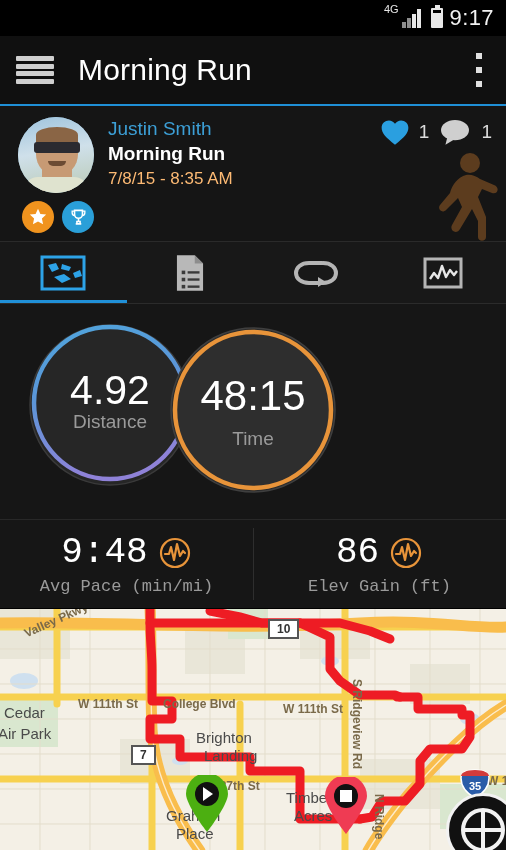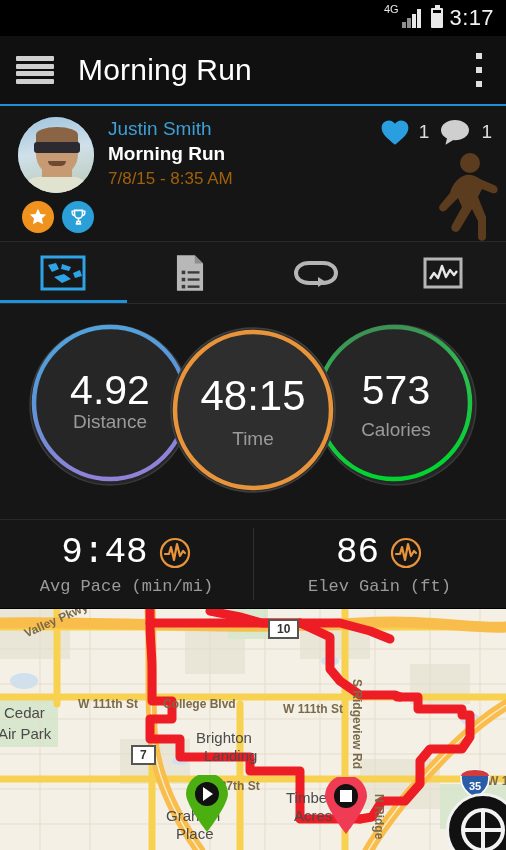--- a/index.html
+++ b/index.html
@@ -54,21 +54,21 @@
   .avatar .head{position:absolute;left:18px;top:12px;width:42px;height:46px;border-radius:50% 50% 45% 45%;background:#c79a74;}
   .avatar .hair{position:absolute;left:18px;top:10px;width:42px;height:16px;border-radius:50% 50% 0 0;background:#8a6545;}
   .avatar .glass{position:absolute;left:16px;top:25px;width:46px;height:11px;border-radius:3px;background:#2a2a30;}
   .avatar .neck{position:absolute;left:24px;top:52px;width:30px;height:22px;background:#c79a74;}
   .avatar .shirt{position:absolute;left:6px;top:60px;width:64px;height:22px;border-radius:14px 14px 0 0;background:#dfe3cf;}
   .avatar .mouth{position:absolute;left:30px;top:44px;width:18px;height:5px;border-radius:0 0 9px 9px;background:#6c4b33;}
 
   .act-text{ position:absolute; left:108px; top:10px; }
   .act-user{ font-size:19px; color:#3c9fd6; line-height:25px;}
   .act-title{ font-size:19px; color:#fff; font-weight:bold; line-height:25px;}
-  .act-date{ font-size:17px; color:#a16207; line-height:25px;}
+  .act-date{ font-size:17px; color:#fdba74; line-height:25px;}
   .act-links{ display:flex; gap:18px; line-height:25px;}
   .act-links span{ font-size:17px; color:#3c9fd6; cursor:pointer;}
   .badge-row{ position:absolute; left:22px; top:95px; display:flex; gap:8px;}
   .badge{ width:32px;height:32px;border-radius:50%; display:flex;align-items:center;justify-content:center;}
   .badge.star{ background:#f0931e; }
   .badge.trophy{ background:#2a9fd8; }
 
   .act-social{ position:absolute; right:14px; top:12px; display:flex; align-items:center; gap:8px;}
   .soc-num{ font-size:19px; color:#dcdcdc; }
 
@@ -117,21 +117,21 @@
 
   <div class="statusbar">
     <span class="sb-4g">4G</span>
     <span class="sb-signal">
         <i></i>
         <i></i>
         <i></i>
         <i></i>
       </span>
     <span class="sb-batt"></span>
-    <span class="sb-time">3:17</span>
+    <span class="sb-time">9:17</span>
   </div>
 
   <div class="actionbar">
     <div class="hamburger">
       <span></span>
         <span></span>
         <span></span>
         <span></span>
     </div>
     <div class="ab-title">Morning Run</div>
@@ -240,35 +240,20 @@
             <stop offset="100%" stop-color="#8f82d8"></stop>
           </linearGradient>
         </defs>
         <circle cx="86" cy="86" r="80" fill="#262626" stroke="#3a3a3a" stroke-width="1.5"></circle>
         <circle cx="86" cy="84" r="76" fill="none" stroke="url(#gDist)" stroke-width="4.5"></circle>
       </svg>
       <div class="val">4.92</div>
       <div class="lbl">Distance</div>
     </div>
 
-    <div class="ring r-cal">
-      <svg width="172" height="172" viewBox="0 0 172 172">
-        <defs>
-          <linearGradient id="gCal" x1="0.2" y1="0" x2="0.4" y2="1">
-            <stop offset="0%" stop-color="#3d8c55"></stop>
-              <stop offset="40%" stop-color="#2fbb52"></stop>
-            <stop offset="100%" stop-color="#00d52f"></stop>
-          </linearGradient>
-        </defs>
-        <circle cx="86" cy="86" r="80" fill="#262626" stroke="#3a3a3a" stroke-width="1.5"></circle>
-        <circle cx="84" cy="84" r="76" fill="none" stroke="url(#gCal)" stroke-width="4.5"></circle>
-      </svg>
-      <div class="val">573</div>
-      <div class="lbl">Calories</div>
-    </div>
 
     <div class="ring r-time">
       <svg width="172" height="172" viewBox="0 0 172 172">
         <circle cx="86" cy="86" r="82" fill="#2b2b2b" stroke="#3f3f3f" stroke-width="1.5"></circle>
         <circle cx="86" cy="86" r="78" fill="#2e2e2e" stroke="#e8943a" stroke-width="4.5"></circle>
       </svg>
       <div class="val">48:15</div>
       <div class="lbl">Time</div>
     </div>
   </div>

